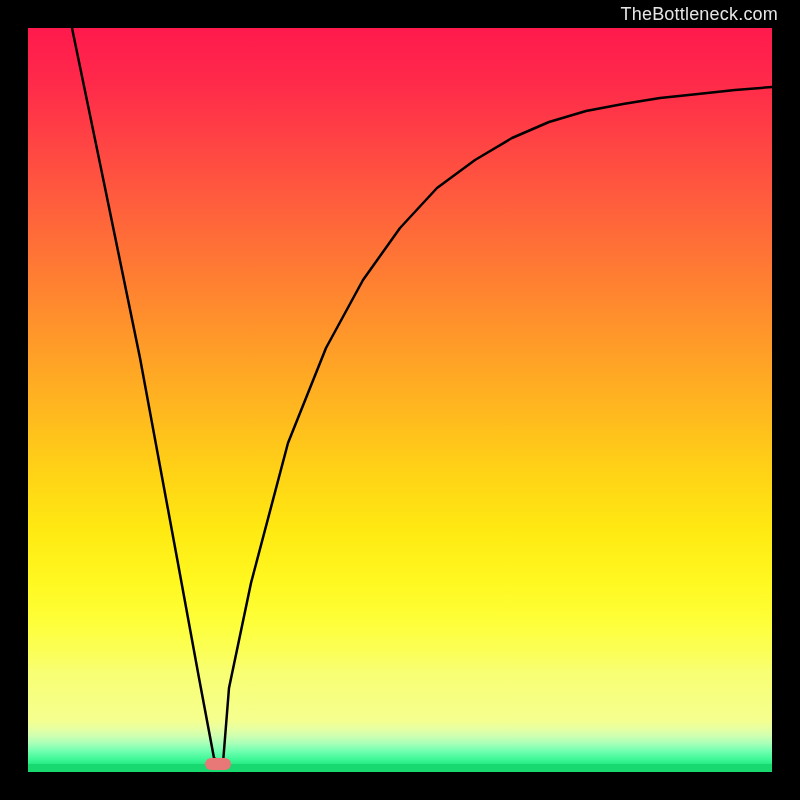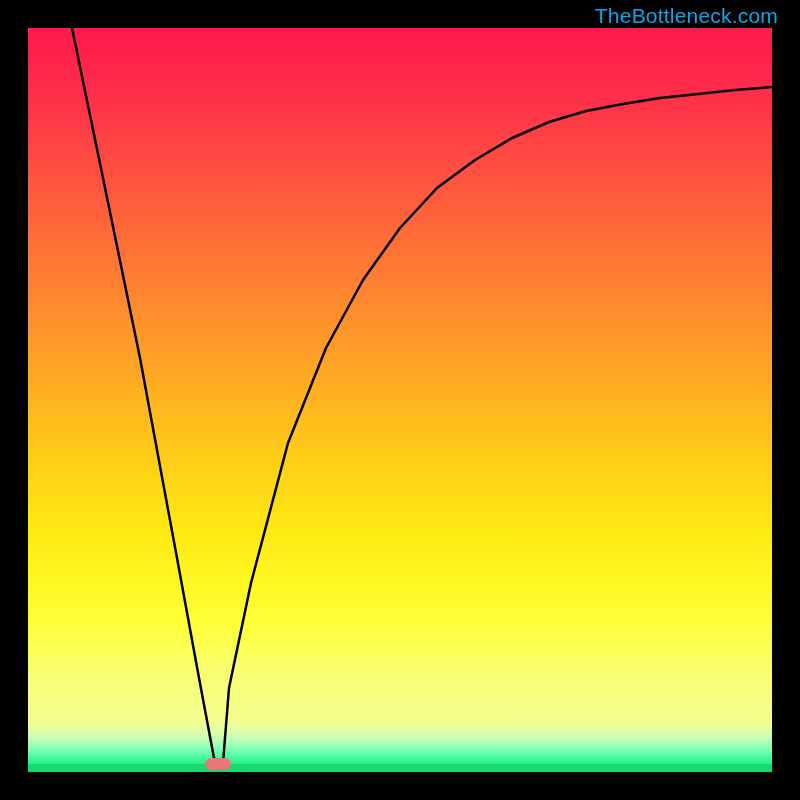--- a/index.html
+++ b/index.html
@@ -11,22 +11,22 @@
       width: 800px;
       height: 800px;
       background: #000;
       position: relative;
       font-family: Arial, sans-serif;
     }
     .watermark {
       position: absolute;
       top: 4px;
       right: 22px;
-      color: #0ea5e9;
-      font-size: 21px;
+      color: #e5e5e5;
+      font-size: 18px;
       font-weight: normal;
       z-index: 10;
       letter-spacing: 0.2px;
     }
     .plot-area {
       position: absolute;
       top: 28px;
       left: 28px;
       width: 744px;
       height: 744px;

